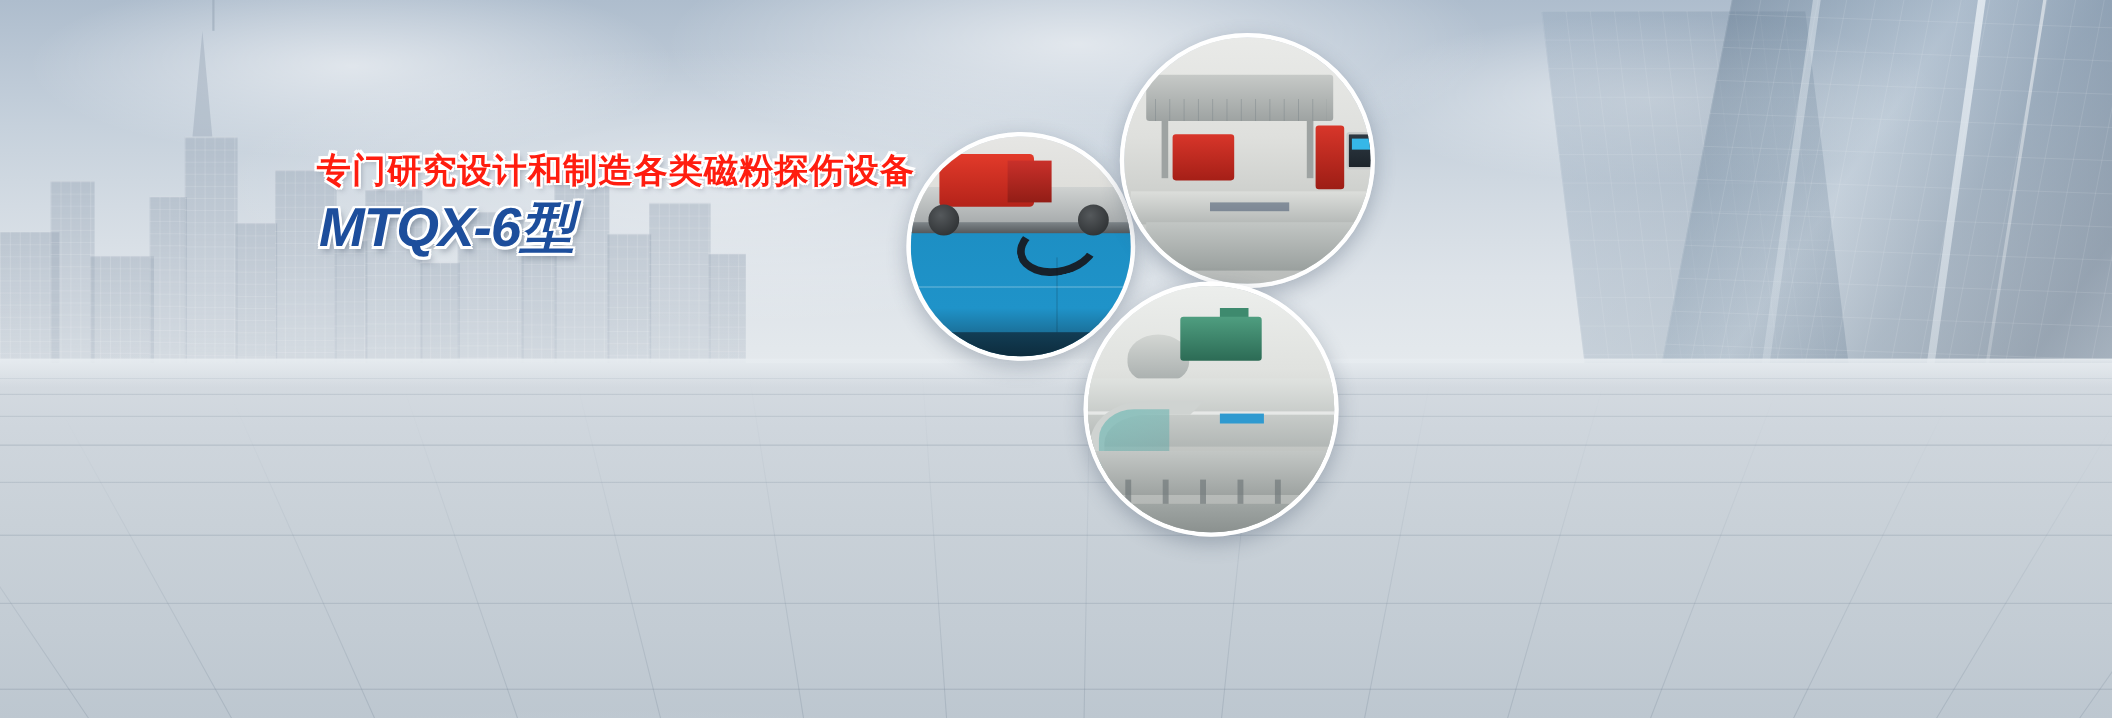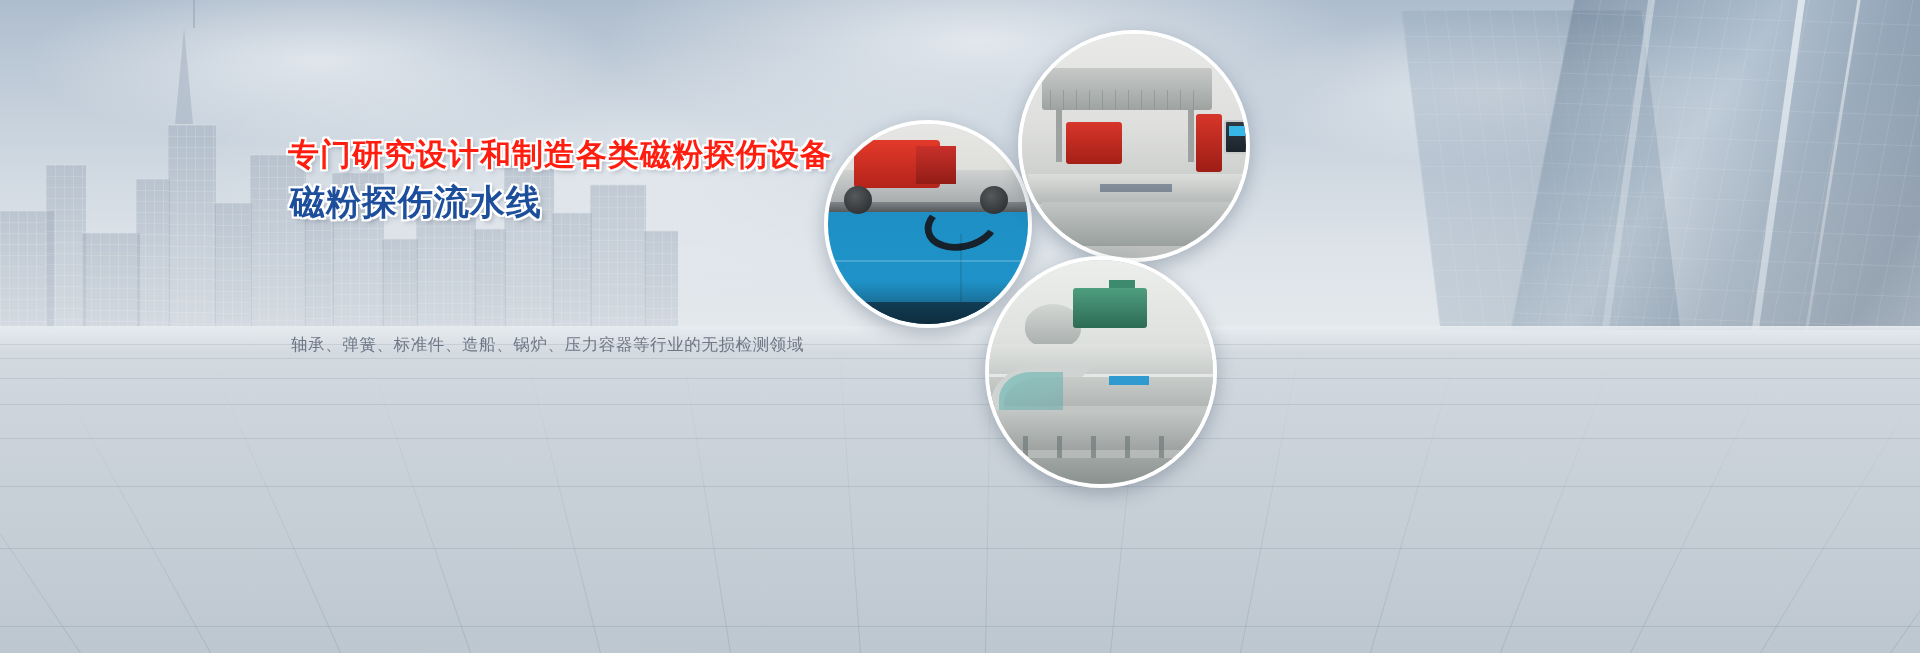--- a/index.html
+++ b/index.html
@@ -422,26 +422,25 @@
     <i style="left:1760px; transform:rotate(31deg);"></i>
     <i style="left:1890px; transform:rotate(35deg);"></i>
   </div>
   <div class="ground-shade"></div>
 
   <div class="copy">
 
     <div class="headline-red">专门研究设计和制造各类磁粉探伤设备</div>
 
     <div class="headline-main">
-      <span class="hm-sub">磁粉探伤流水线</span>
+      <span class="hm-model">MTQX-6型</span>
     </div>
 
 
     <div class="desc">
-      <p>轴承、弹簧、标准件、造船、锅炉、压力容器等行业的无损检测领域</p>
     </div>
 
   </div>
 
   <div class="bubble" id="bubbleA">
     <div class="inner">
       <div class="a-panel"></div>
       <div class="a-red"></div>
       <div class="a-red2"></div>
       <div class="a-rail"></div>

